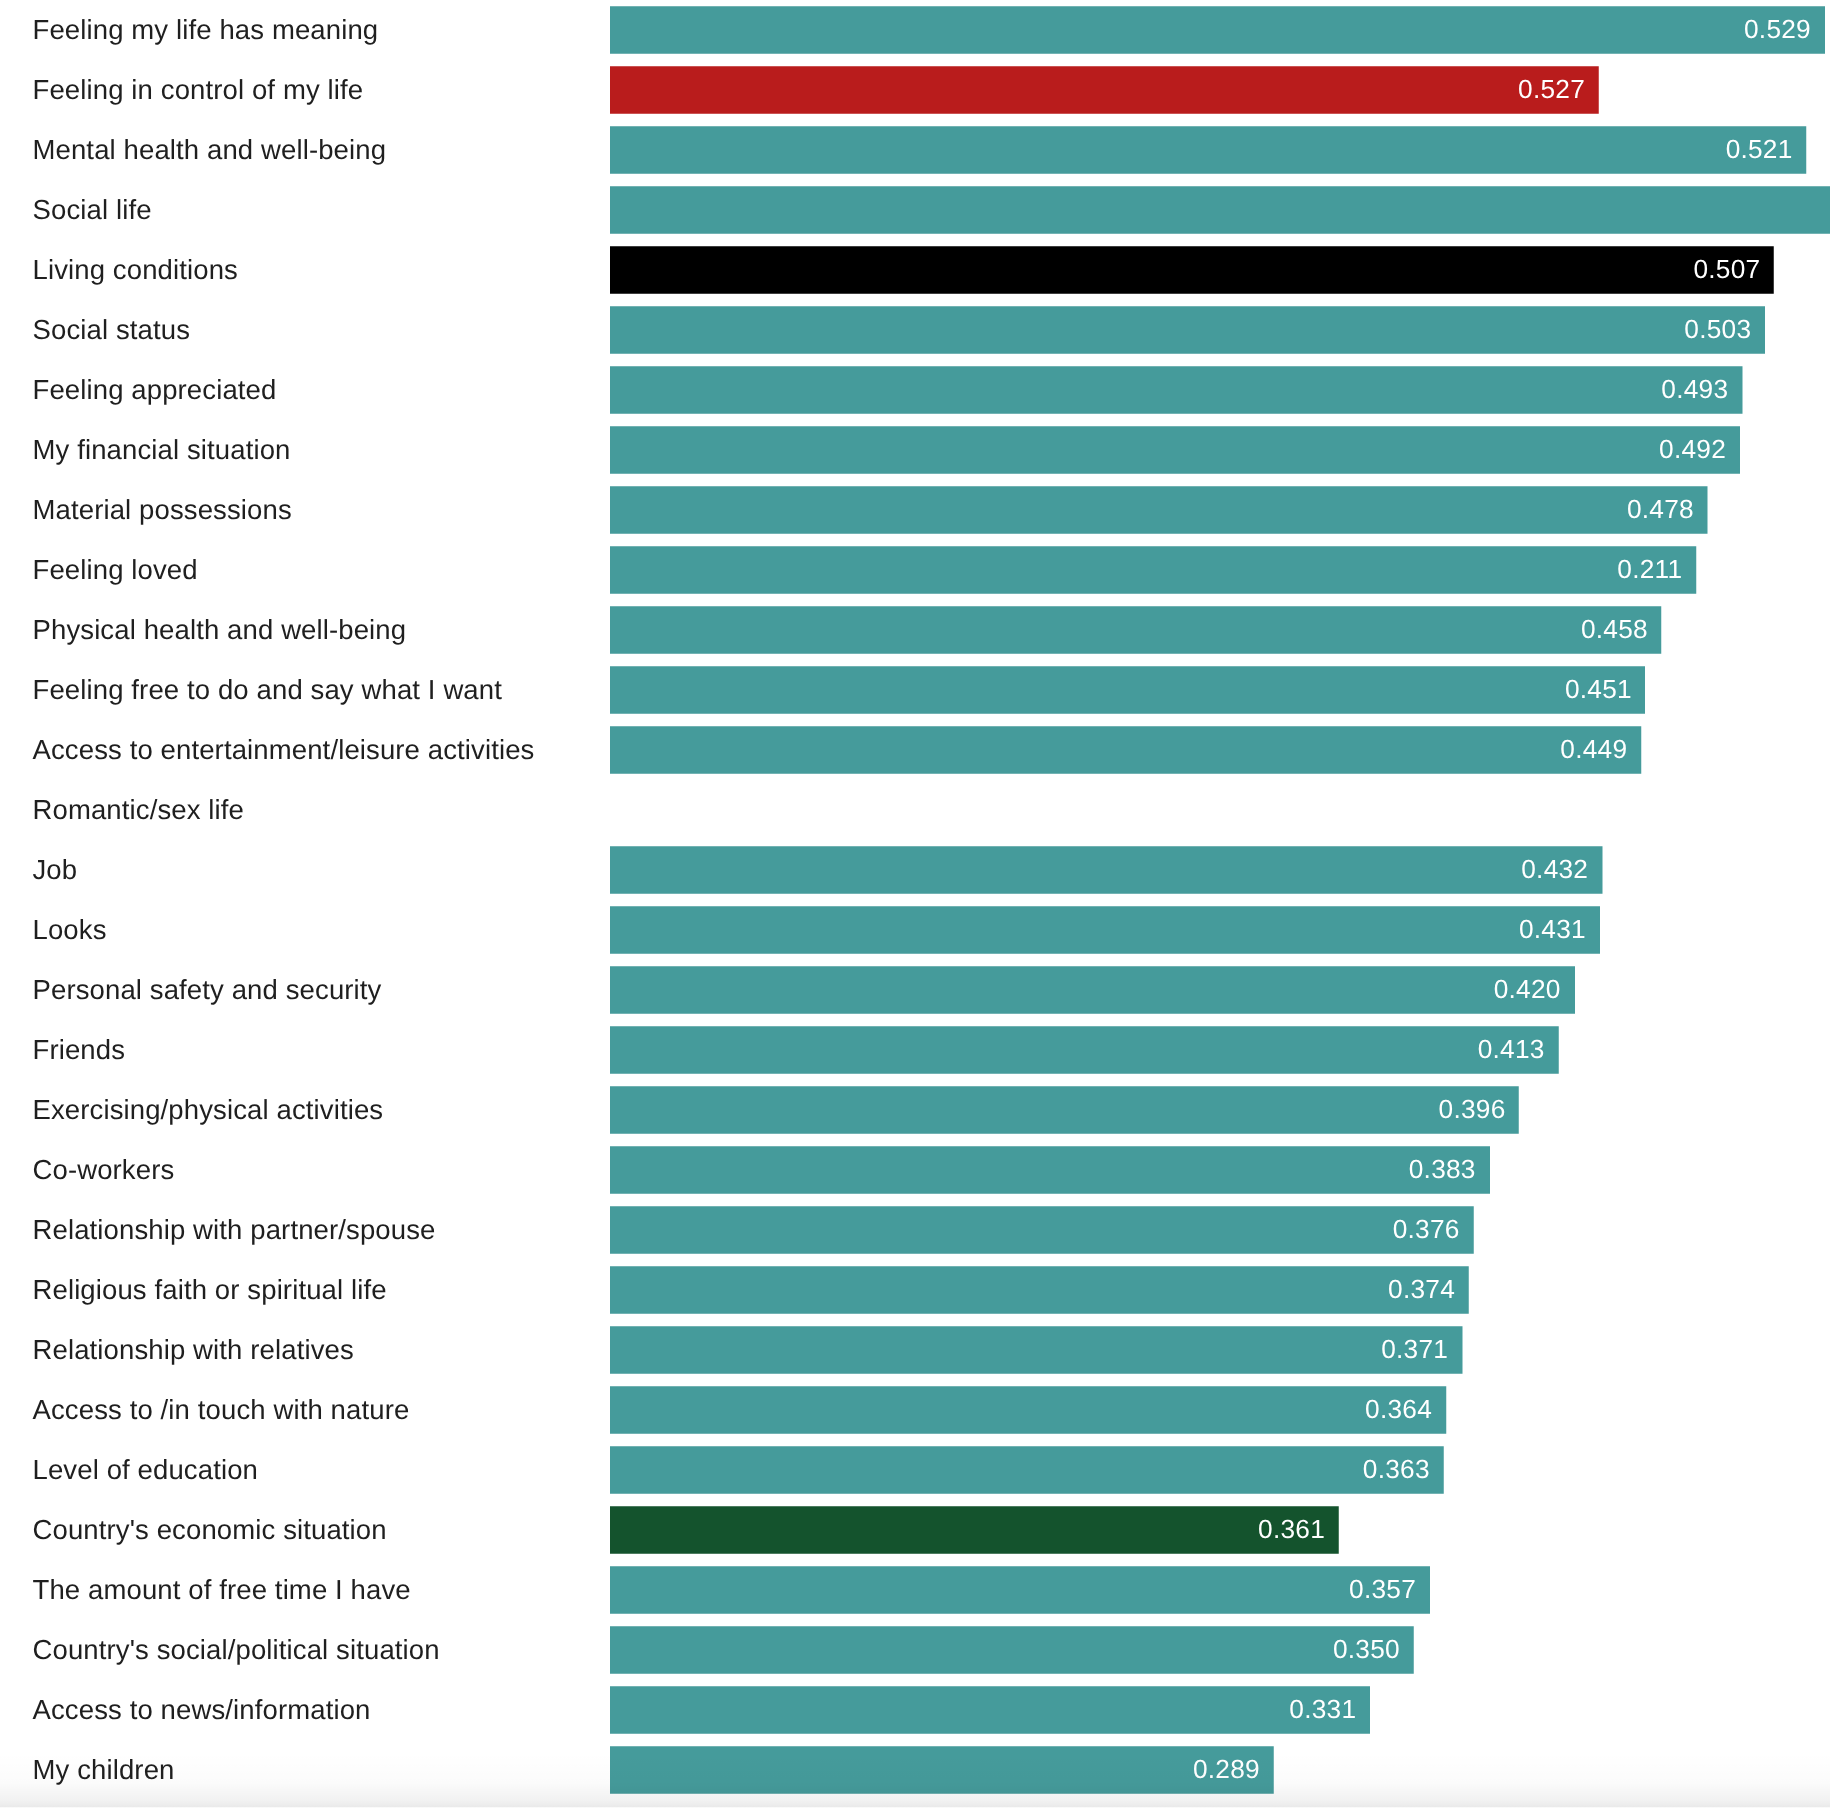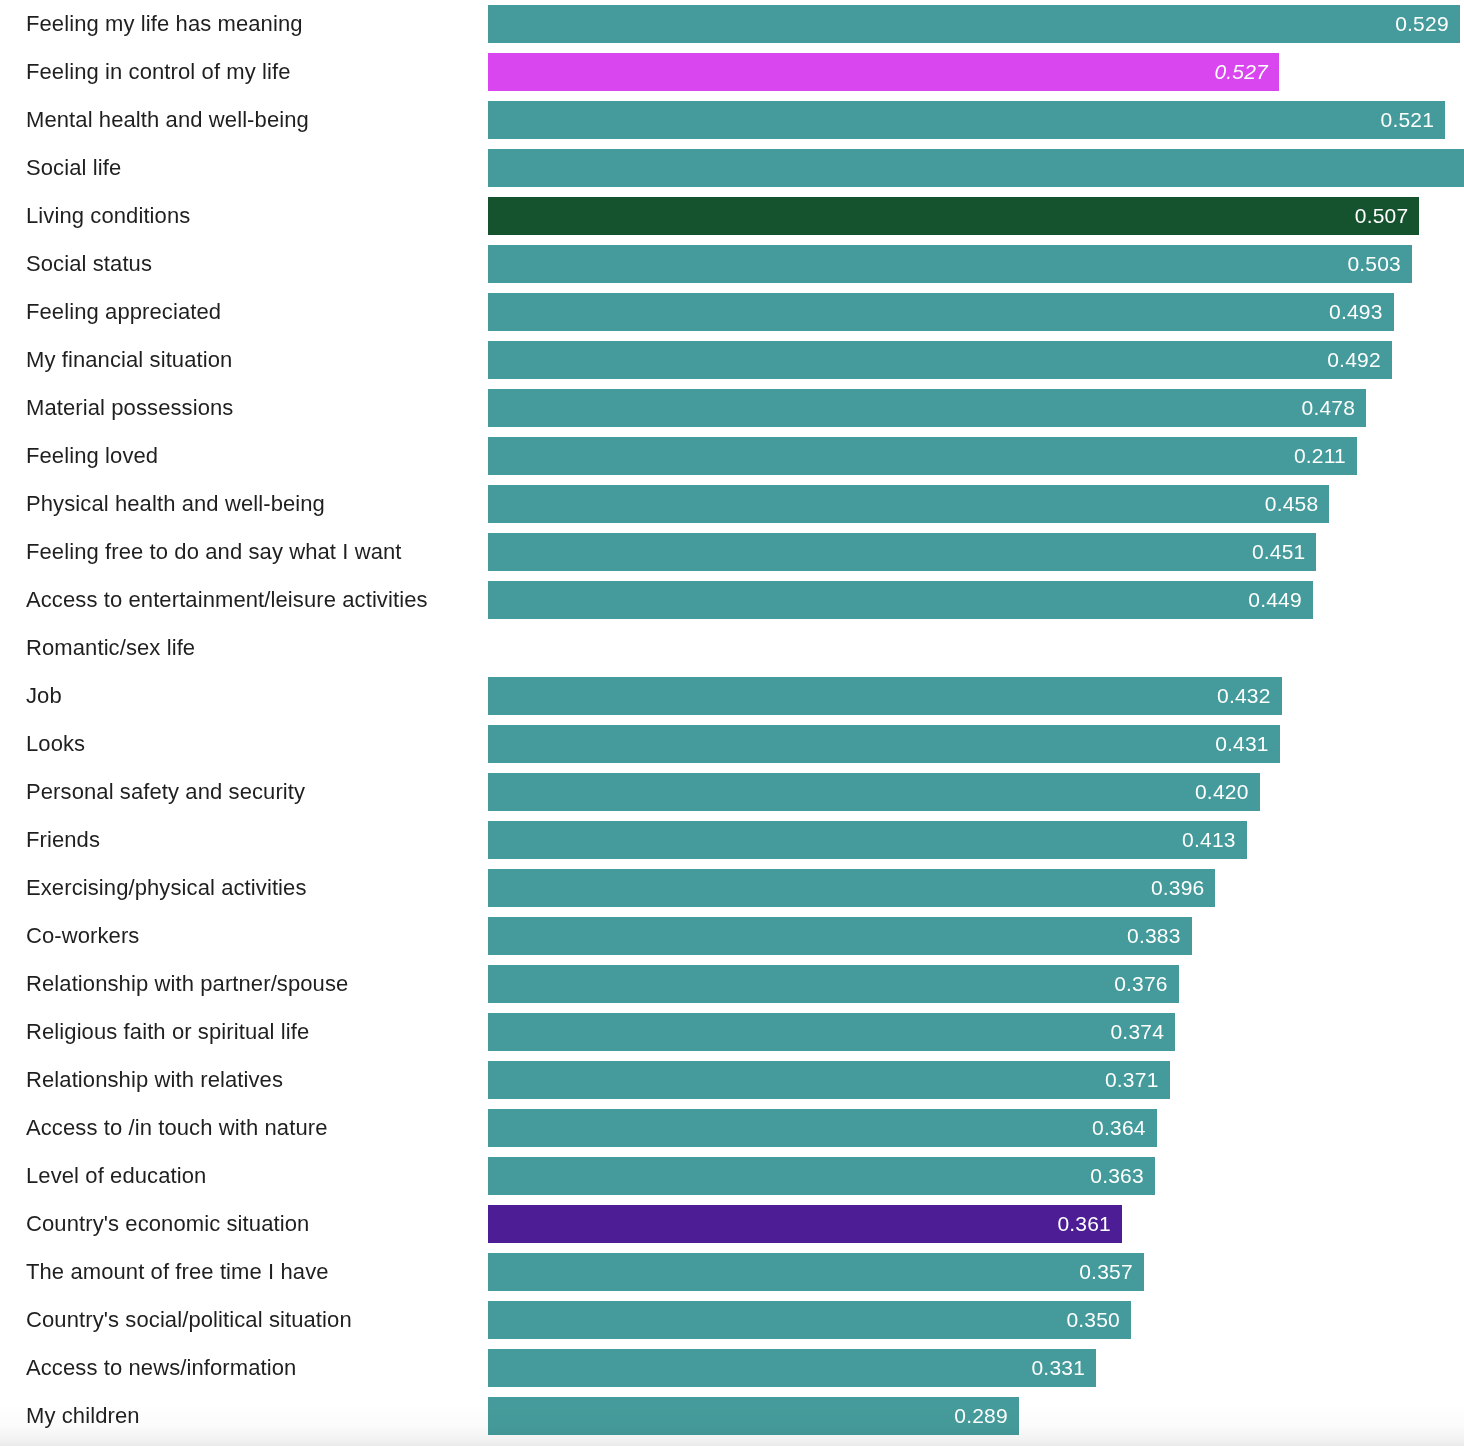--- a/index.html
+++ b/index.html
@@ -99,21 +99,21 @@
         <div class="cat-label">Feeling my life has meaning</div>
         <div class="bar-track">
           <div class="bar" style="width: 971.773px; background: rgb(69, 155, 155);">
             <span class="bar-value" style="color: rgb(255, 255, 255);">0.529</span>
           </div>
         </div>
       </div>
       <div class="bar-row" style="top: 53px;">
         <div class="cat-label">Feeling in control of my life</div>
         <div class="bar-track">
-          <div class="bar" style="width: 791px; background: #d946ef; font-style: italic;">
+          <div class="bar" style="width: 791px; background: #b91c1c;">
             <span class="bar-value" style="color: rgb(255, 255, 255);">0.527</span>
           </div>
         </div>
       </div>
       <div class="bar-row" style="top: 101px;">
         <div class="cat-label">Mental health and well-being</div>
         <div class="bar-track">
           <div class="bar" style="width: 957.077px; background: rgb(69, 155, 155);">
             <span class="bar-value" style="color: rgb(255, 255, 255);">0.521</span>
           </div>
@@ -123,21 +123,21 @@
         <div class="cat-label">Social life</div>
         <div class="bar-track">
           <div class="bar" style="width: 1100px; background: rgb(69, 155, 155);">
             <span class="bar-value" style="color: rgb(255, 255, 255);">0.519</span>
           </div>
         </div>
       </div>
       <div class="bar-row" style="top: 197px;">
         <div class="cat-label">Living conditions</div>
         <div class="bar-track">
-          <div class="bar" style="width: 931.359px; background: #14532d; align-items: center;">
+          <div class="bar" style="width: 931.359px; background: #000000; align-items: center;">
             <span class="bar-value" style="color: rgb(255, 255, 255);">0.507</span>
           </div>
         </div>
       </div>
       <div class="bar-row" style="top: 245px;">
         <div class="cat-label">Social status</div>
         <div class="bar-track">
           <div class="bar" style="width: 924.011px; background: rgb(69, 155, 155);">
             <span class="bar-value" style="color: rgb(255, 255, 255);">0.503</span>
           </div>
@@ -286,21 +286,21 @@
         <div class="cat-label">Level of education</div>
         <div class="bar-track">
           <div class="bar" style="width: 666.831px; background: rgb(69, 155, 155);">
             <span class="bar-value" style="color: rgb(255, 255, 255);">0.363</span>
           </div>
         </div>
       </div>
       <div class="bar-row" style="top: 1205px;">
         <div class="cat-label">Country's economic situation</div>
         <div class="bar-track">
-          <div class="bar" style="width: 634px; background: #4c1d95;">
+          <div class="bar" style="width: 583px; background: #14532d;">
             <span class="bar-value" style="color: rgb(255, 255, 255);">0.361</span>
           </div>
         </div>
       </div>
       <div class="bar-row" style="top: 1253px;">
         <div class="cat-label">The amount of free time I have</div>
         <div class="bar-track">
           <div class="bar" style="width: 655.809px; background: rgb(69, 155, 155);">
             <span class="bar-value" style="color: rgb(255, 255, 255);">0.357</span>
           </div>

